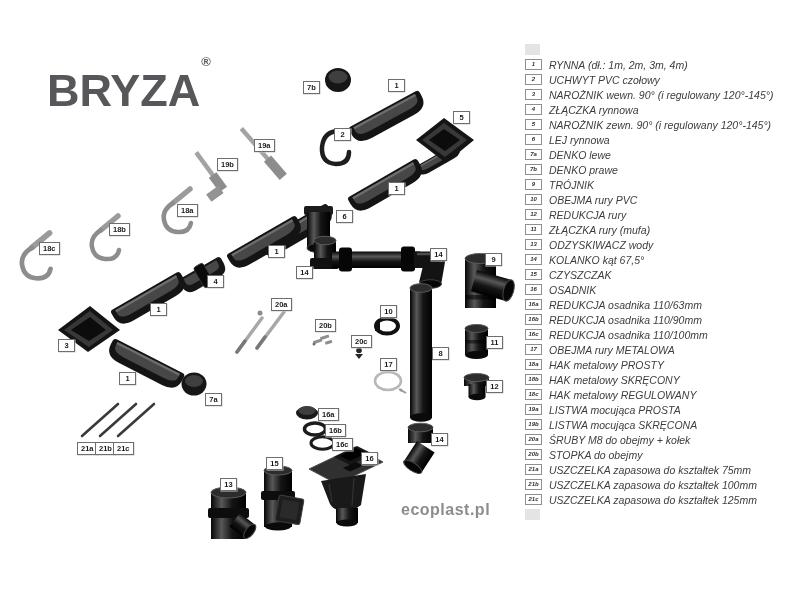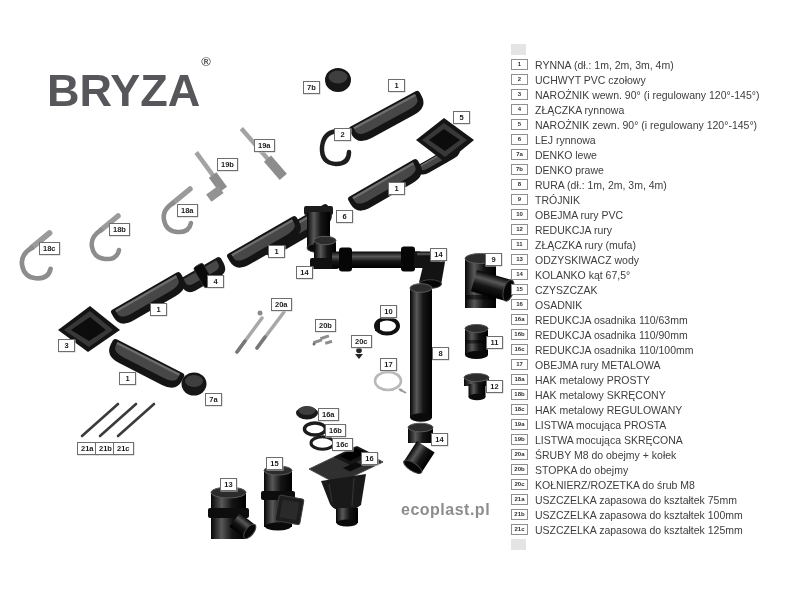--- a/index.html
+++ b/index.html
@@ -21,21 +21,21 @@
     color:#1a1a1a; font-weight:bold; font-size:7.5px; line-height:1;
     padding:1.5px 3px; min-width:9px; text-align:center; white-space:nowrap;
     box-shadow:0.5px 0.5px 0 #c9c9c9;
   }
   
   .site {
     position:absolute; left:387px; top:501px; z-index:2;
     font-size:16px; font-weight:bold; color:#8d8d8d; letter-spacing:0.5px;
   }
   
-  .legend { position:absolute; left:497px; top:44px; z-index:2; }
+  .legend { position:absolute; left:511px; top:44px; z-index:2;font-style:italic; }
   .legend-spacer { width:15px; height:11px; background:#e4e4e4; margin-bottom:2px; }
   .legend-spacer.bottom { margin-top:2px; margin-bottom:0; }
   .legend-row { display:flex; align-items:center; height:15px; }
   .legend-num {
     flex:none; width:15px; height:9px; border:1px solid #8f8f8f; background:#fff;
     color:#2e2e2e; font-size:6px; font-weight:bold; line-height:9px; text-align:center;
     margin-right:7px;
   }
   .legend-txt { font-size:10.5px; color:#3d3d3d; white-space:nowrap; }
 </style>
@@ -338,24 +338,20 @@
         </div>
         <div class="legend-row">
           <span class="legend-num">7a</span>
           <span class="legend-txt">DENKO lewe</span>
         </div>
         <div class="legend-row">
           <span class="legend-num">7b</span>
           <span class="legend-txt">DENKO prawe</span>
         </div>
         <div class="legend-row">
-          <span class="legend-num">8</span>
-          <span class="legend-txt">RURA (dł.: 1m, 2m, 3m, 4m)</span>
-        </div>
-        <div class="legend-row">
           <span class="legend-num">9</span>
           <span class="legend-txt">TRÓJNIK</span>
         </div>
         <div class="legend-row">
           <span class="legend-num">10</span>
           <span class="legend-txt">OBEJMA rury PVC</span>
         </div>
         <div class="legend-row">
           <span class="legend-num">12</span>
           <span class="legend-txt">REDUKCJA rury</span>
@@ -416,24 +412,20 @@
           <span class="legend-num">19b</span>
           <span class="legend-txt">LISTWA mocująca SKRĘCONA</span>
         </div>
         <div class="legend-row">
           <span class="legend-num">20a</span>
           <span class="legend-txt">ŚRUBY M8 do obejmy + kołek</span>
         </div>
         <div class="legend-row">
           <span class="legend-num">20b</span>
           <span class="legend-txt">STOPKA do obejmy</span>
-        </div>
-        <div class="legend-row">
-          <span class="legend-num">20c</span>
-          <span class="legend-txt">KOŁNIERZ/ROZETKA do śrub M8</span>
         </div>
         <div class="legend-row">
           <span class="legend-num">21a</span>
           <span class="legend-txt">USZCZELKA zapasowa do kształtek 75mm</span>
         </div>
         <div class="legend-row">
           <span class="legend-num">21b</span>
           <span class="legend-txt">USZCZELKA zapasowa do kształtek 100mm</span>
         </div>
         <div class="legend-row">

